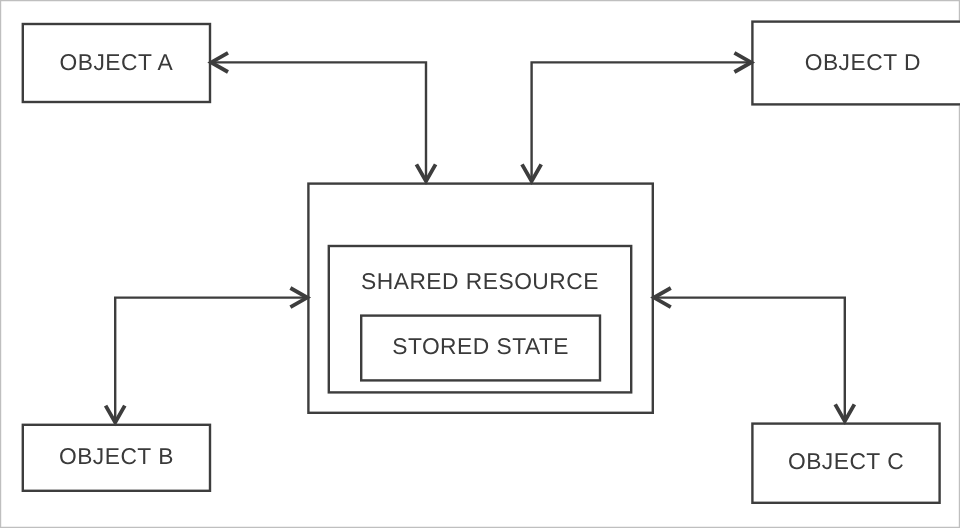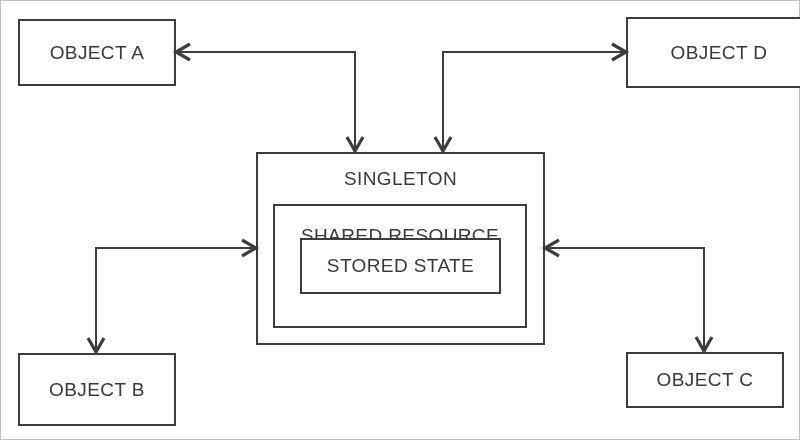--- a/index.html
+++ b/index.html
@@ -65,35 +65,34 @@
 <div class="stage">
 
   <div class="node leaf" style="left:18px; top:19px; width:158px; height:67px">
     <span class="label">OBJECT A</span>
   </div>
 
   <div class="node leaf" style="left:626px; top:17px; width:186px; height:71px">
     <span class="label">OBJECT D</span>
   </div>
 
-  <div class="node leaf" style="left:18px; top:353px; width:158px; height:73px">
+  <div class="node leaf" style="left:18px; top:353px; width:158px; height:57px">
     <span class="label">OBJECT B</span>
   </div>
 
-  <div class="node leaf" style="left:626px; top:352px; width:158px; height:56px">
+  <div class="node leaf" style="left:626px; top:352px; width:158px; height:68px">
     <span class="label">OBJECT C</span>
   </div>
 
   <div class="node" style="left:256px; top:152px; width:289px; height:193px">
-    <div class="inner-label" style="height:50px">SINGLETON</div>
 
     <div class="node" style="left:15px; top:50px; width:254px; height:124px">
       <div class="inner-label" style="height:60px">SHARED RESOURCE</div>
 
-      <div class="node leaf" style="left:25px; top:32px; width:201px; height:56px">
+      <div class="node leaf" style="left:25px; top:56px; width:201px; height:56px">
         <span class="label">STORED STATE</span>
       </div>
     </div>
   </div>
 
   <svg class="wires" viewBox="0 0 800 440">
     <defs>
 
       <path id="ah" d="M -14 -8 L 0 0 L -14 8" class="arrowhead"></path>
     </defs>

